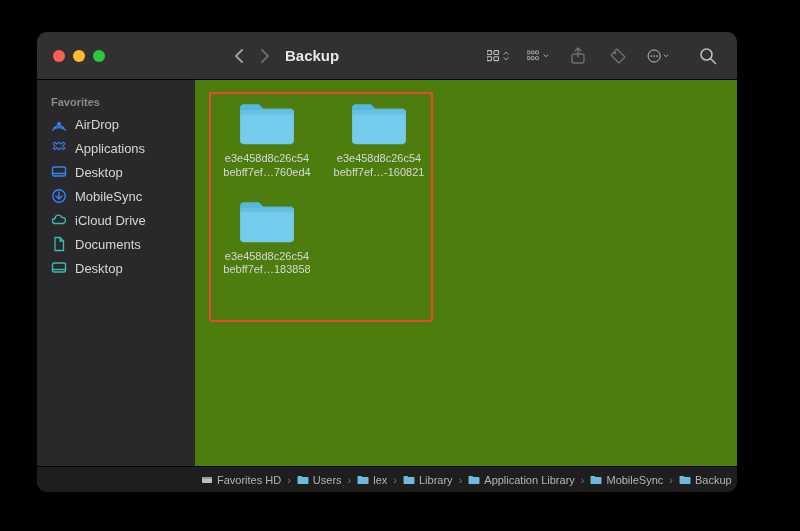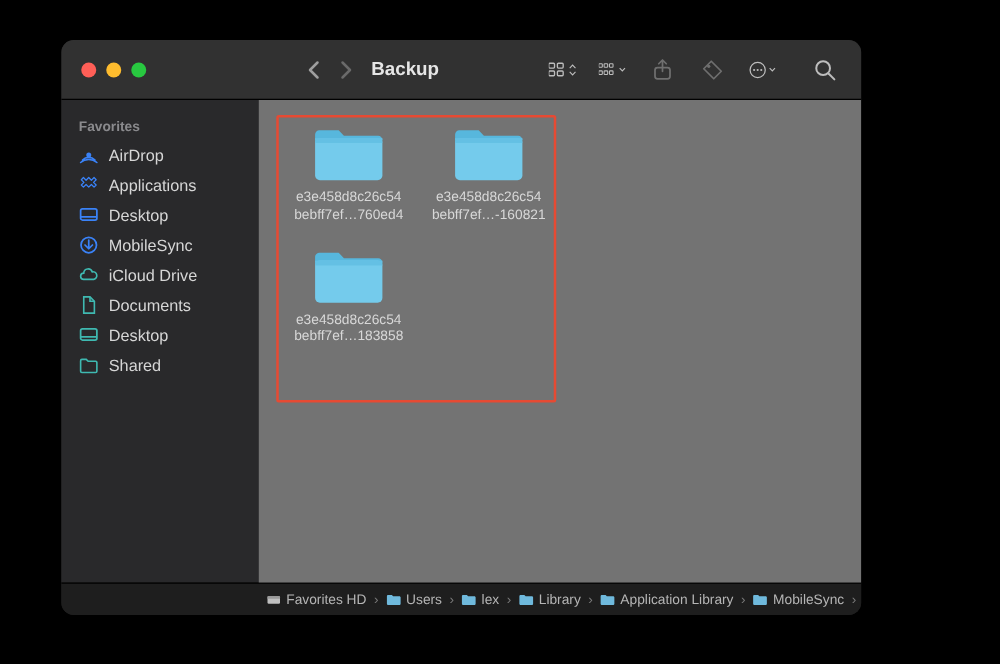--- a/index.html
+++ b/index.html
@@ -1,20 +1,20 @@
 <!DOCTYPE html>
 <html><head>
 <meta charset="utf-8">
 <style>
   * { box-sizing: border-box; margin: 0; padding: 0; }
   html, body { width: 800px; height: 531px; background: #000; font-family: -apple-system, "Helvetica Neue", Arial, sans-serif; overflow: hidden; }
   .window {
     position: absolute;
-    left: 49px; top: 32px;
-    width: 640px; height: 460px;
+    left: 37px; top: 32px;
+    width: 700px; height: 460px;
     background: #1e1e1e;
     border-radius: 10px;
     box-shadow: 0 20px 50px rgba(0,0,0,0.8);
     display: flex;
     flex-direction: column;
     overflow: hidden;
   }
   .titlebar {
     height: 48px;
     display: flex;
@@ -55,21 +55,21 @@
   }
   .sb-item {
     display:flex; align-items:center; gap: 8px;
     padding: 4px 10px 4px 14px;
     color: #d6d6d6; font-size: 13px;
     cursor: default;
   }
   .sb-item .sb-icon { width:16px; height:16px; display:flex; align-items:center; justify-content:center; color:#3a82f7; }
   .sb-item .sb-icon.teal { color:#3fb9b1; }
   .content {
-    flex:1 1 auto; background:#737373; position:relative; overflow:hidden;
+    flex:1 1 auto; background:#4d7c0f; position:relative; overflow:hidden;
   }
   .highlight {
     position:absolute; left:14px; top:12px; width:224px; height:230px;
     border: 2px solid #e64a33; border-radius:2px; pointer-events:none;
   }
   .folders {
     position:absolute; left:20px; top:18px;
     display:grid; grid-template-columns: repeat(2, 104px); gap: 16px 8px;
   }
   .folder {
@@ -232,28 +232,20 @@
         <span>Documents</span>
       </div>
       <div class="sb-item">
         <span class="sb-icon teal">
           <svg width="16" height="16" viewBox="0 0 16 16">
               <rect x="1.5" y="3" width="13" height="9" rx="1.5" fill="none" stroke="currentColor" stroke-width="1.4"></rect>
               <path d="M1.5 9.5h13" stroke="currentColor" stroke-width="1.4"></path>
             </svg>
         </span>
         <span>Desktop</span>
-      </div>
-      <div class="sb-item">
-        <span class="sb-icon teal">
-          <svg width="16" height="16" viewBox="0 0 16 14">
-              <path d="M1.5 3.5V12a1 1 0 0 0 1 1h11a1 1 0 0 0 1-1V5a1 1 0 0 0-1-1H7.5L6 2.5H2.5a1 1 0 0 0-1 1z" fill="none" stroke="currentColor" stroke-width="1.3"></path>
-            </svg>
-        </span>
-        <span>Shared</span>
       </div>
 
     </div>
 
     <div class="content">
       <div class="folders" id="folders-grid">
           <div class="folder">
             <svg class="folder-icon" viewBox="0 0 64 52">
     <path d="M4 10c0-2 1.6-3.6 3.6-3.6h16L28 11h28.4c2 0 3.6 1.6 3.6 3.6v0H4z" fill="#57b7dd"></path>
     <rect x="4" y="13" width="56" height="35" rx="4" fill="#74cbec"></rect>

